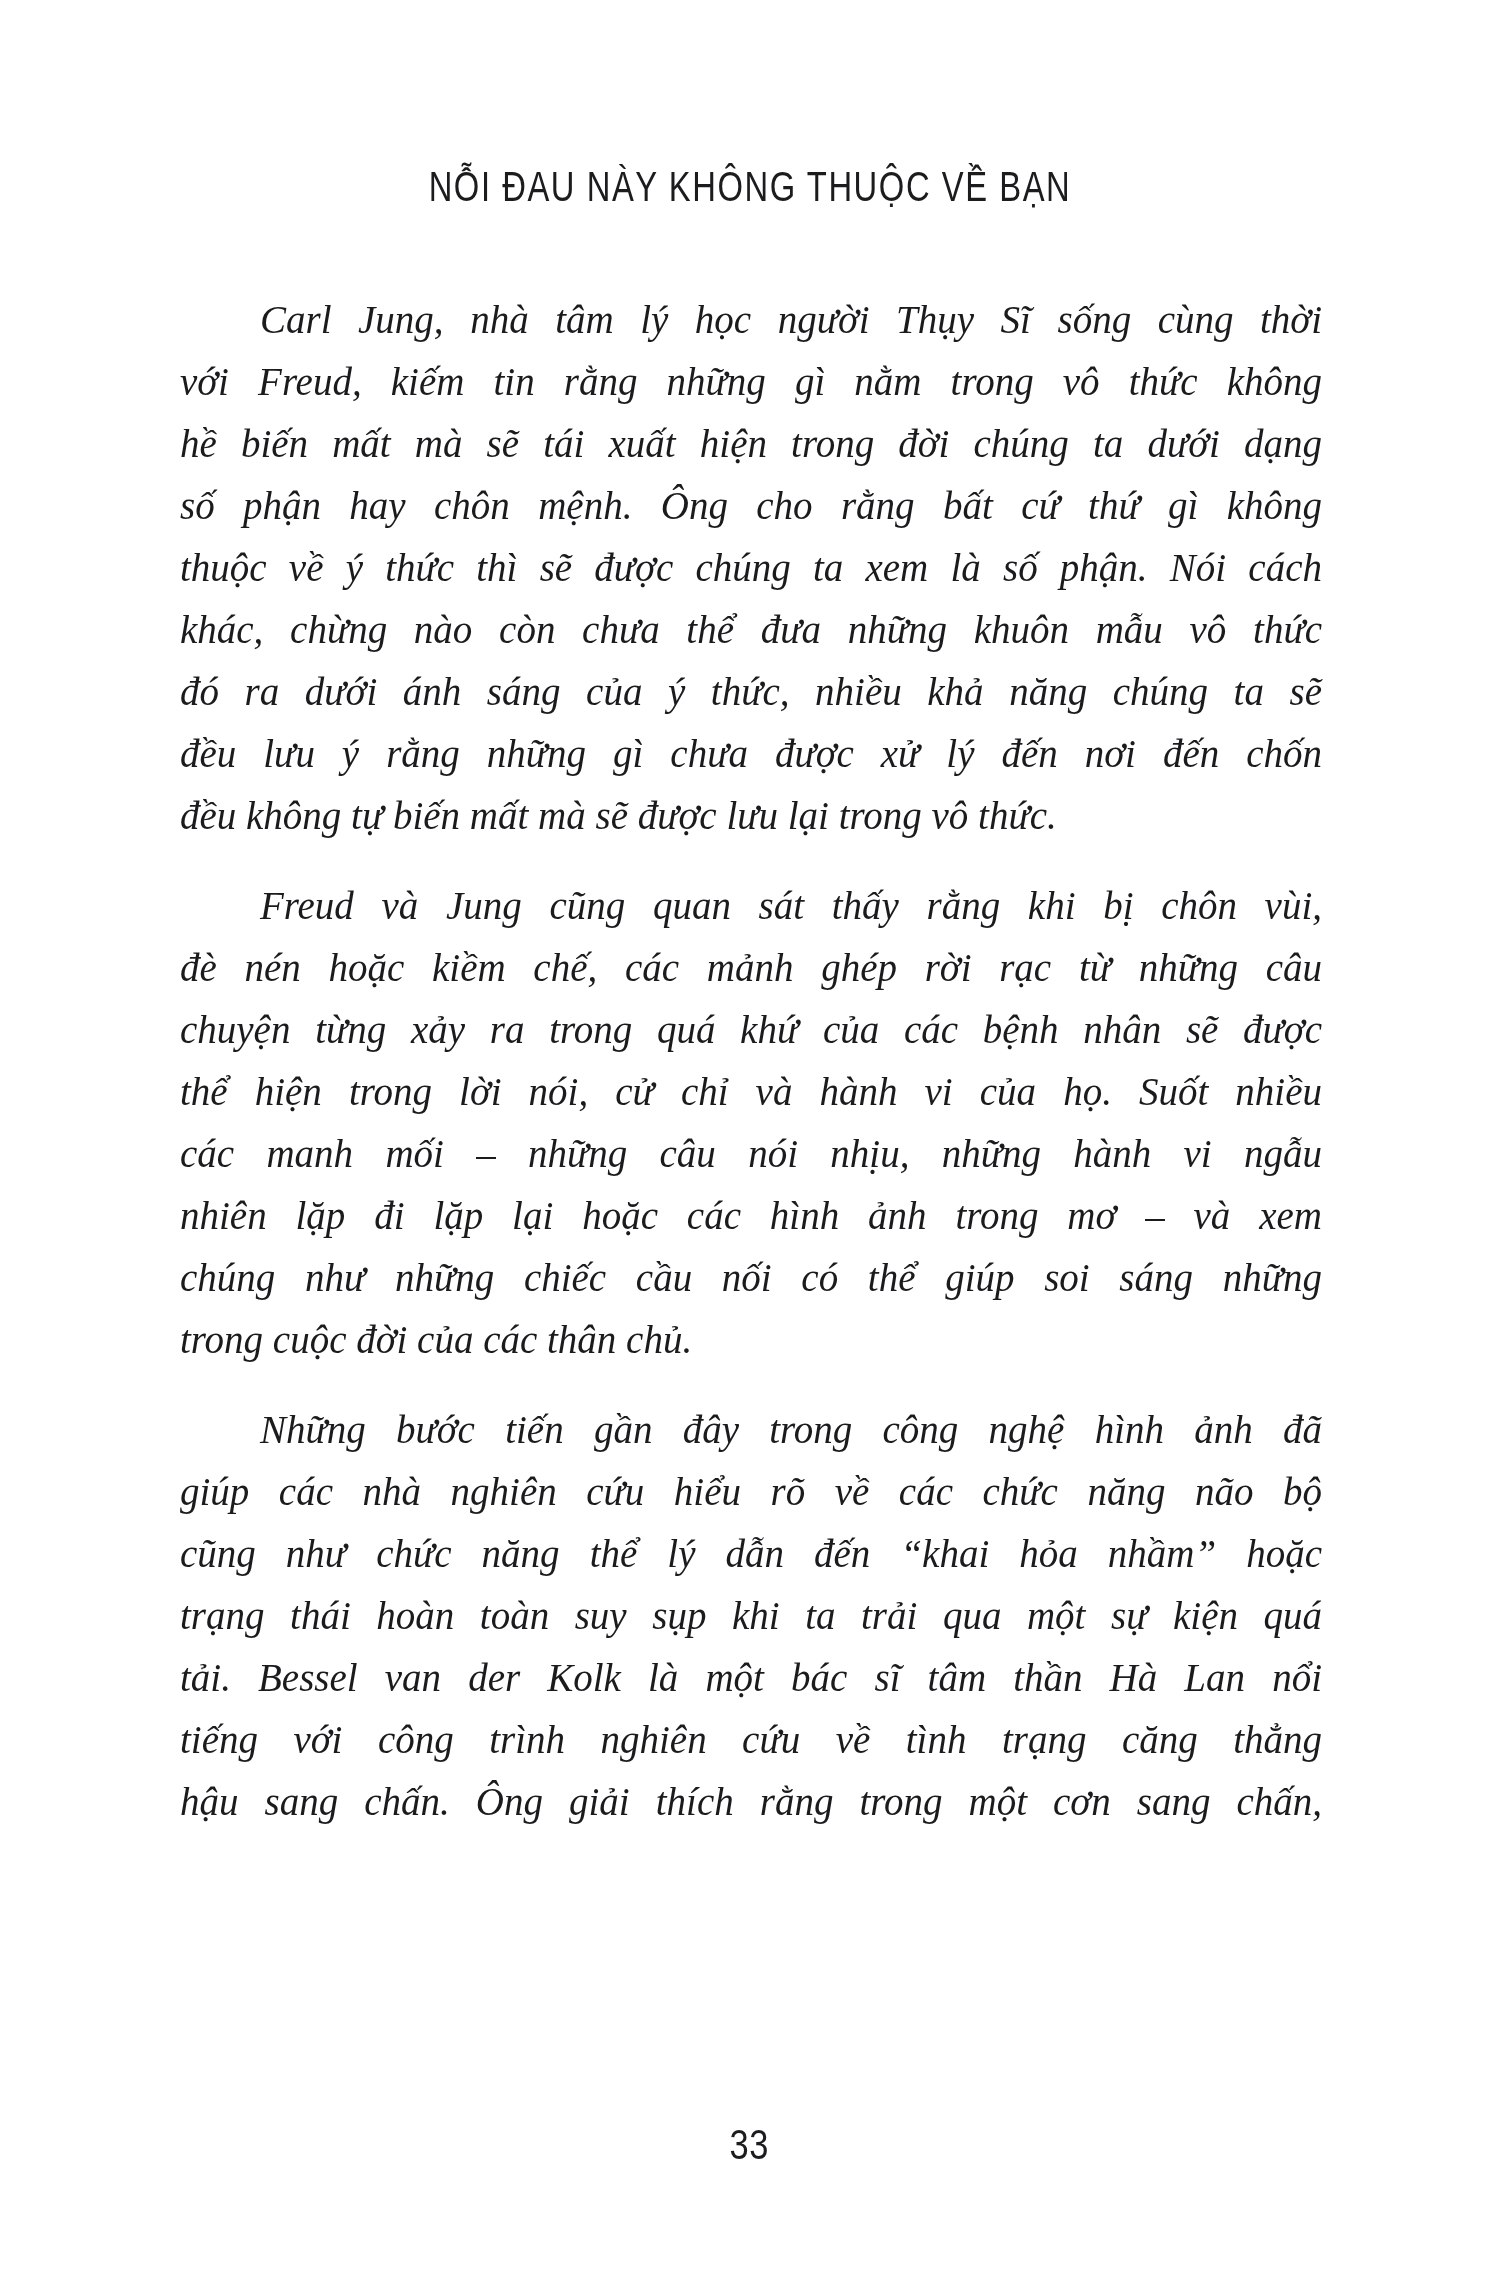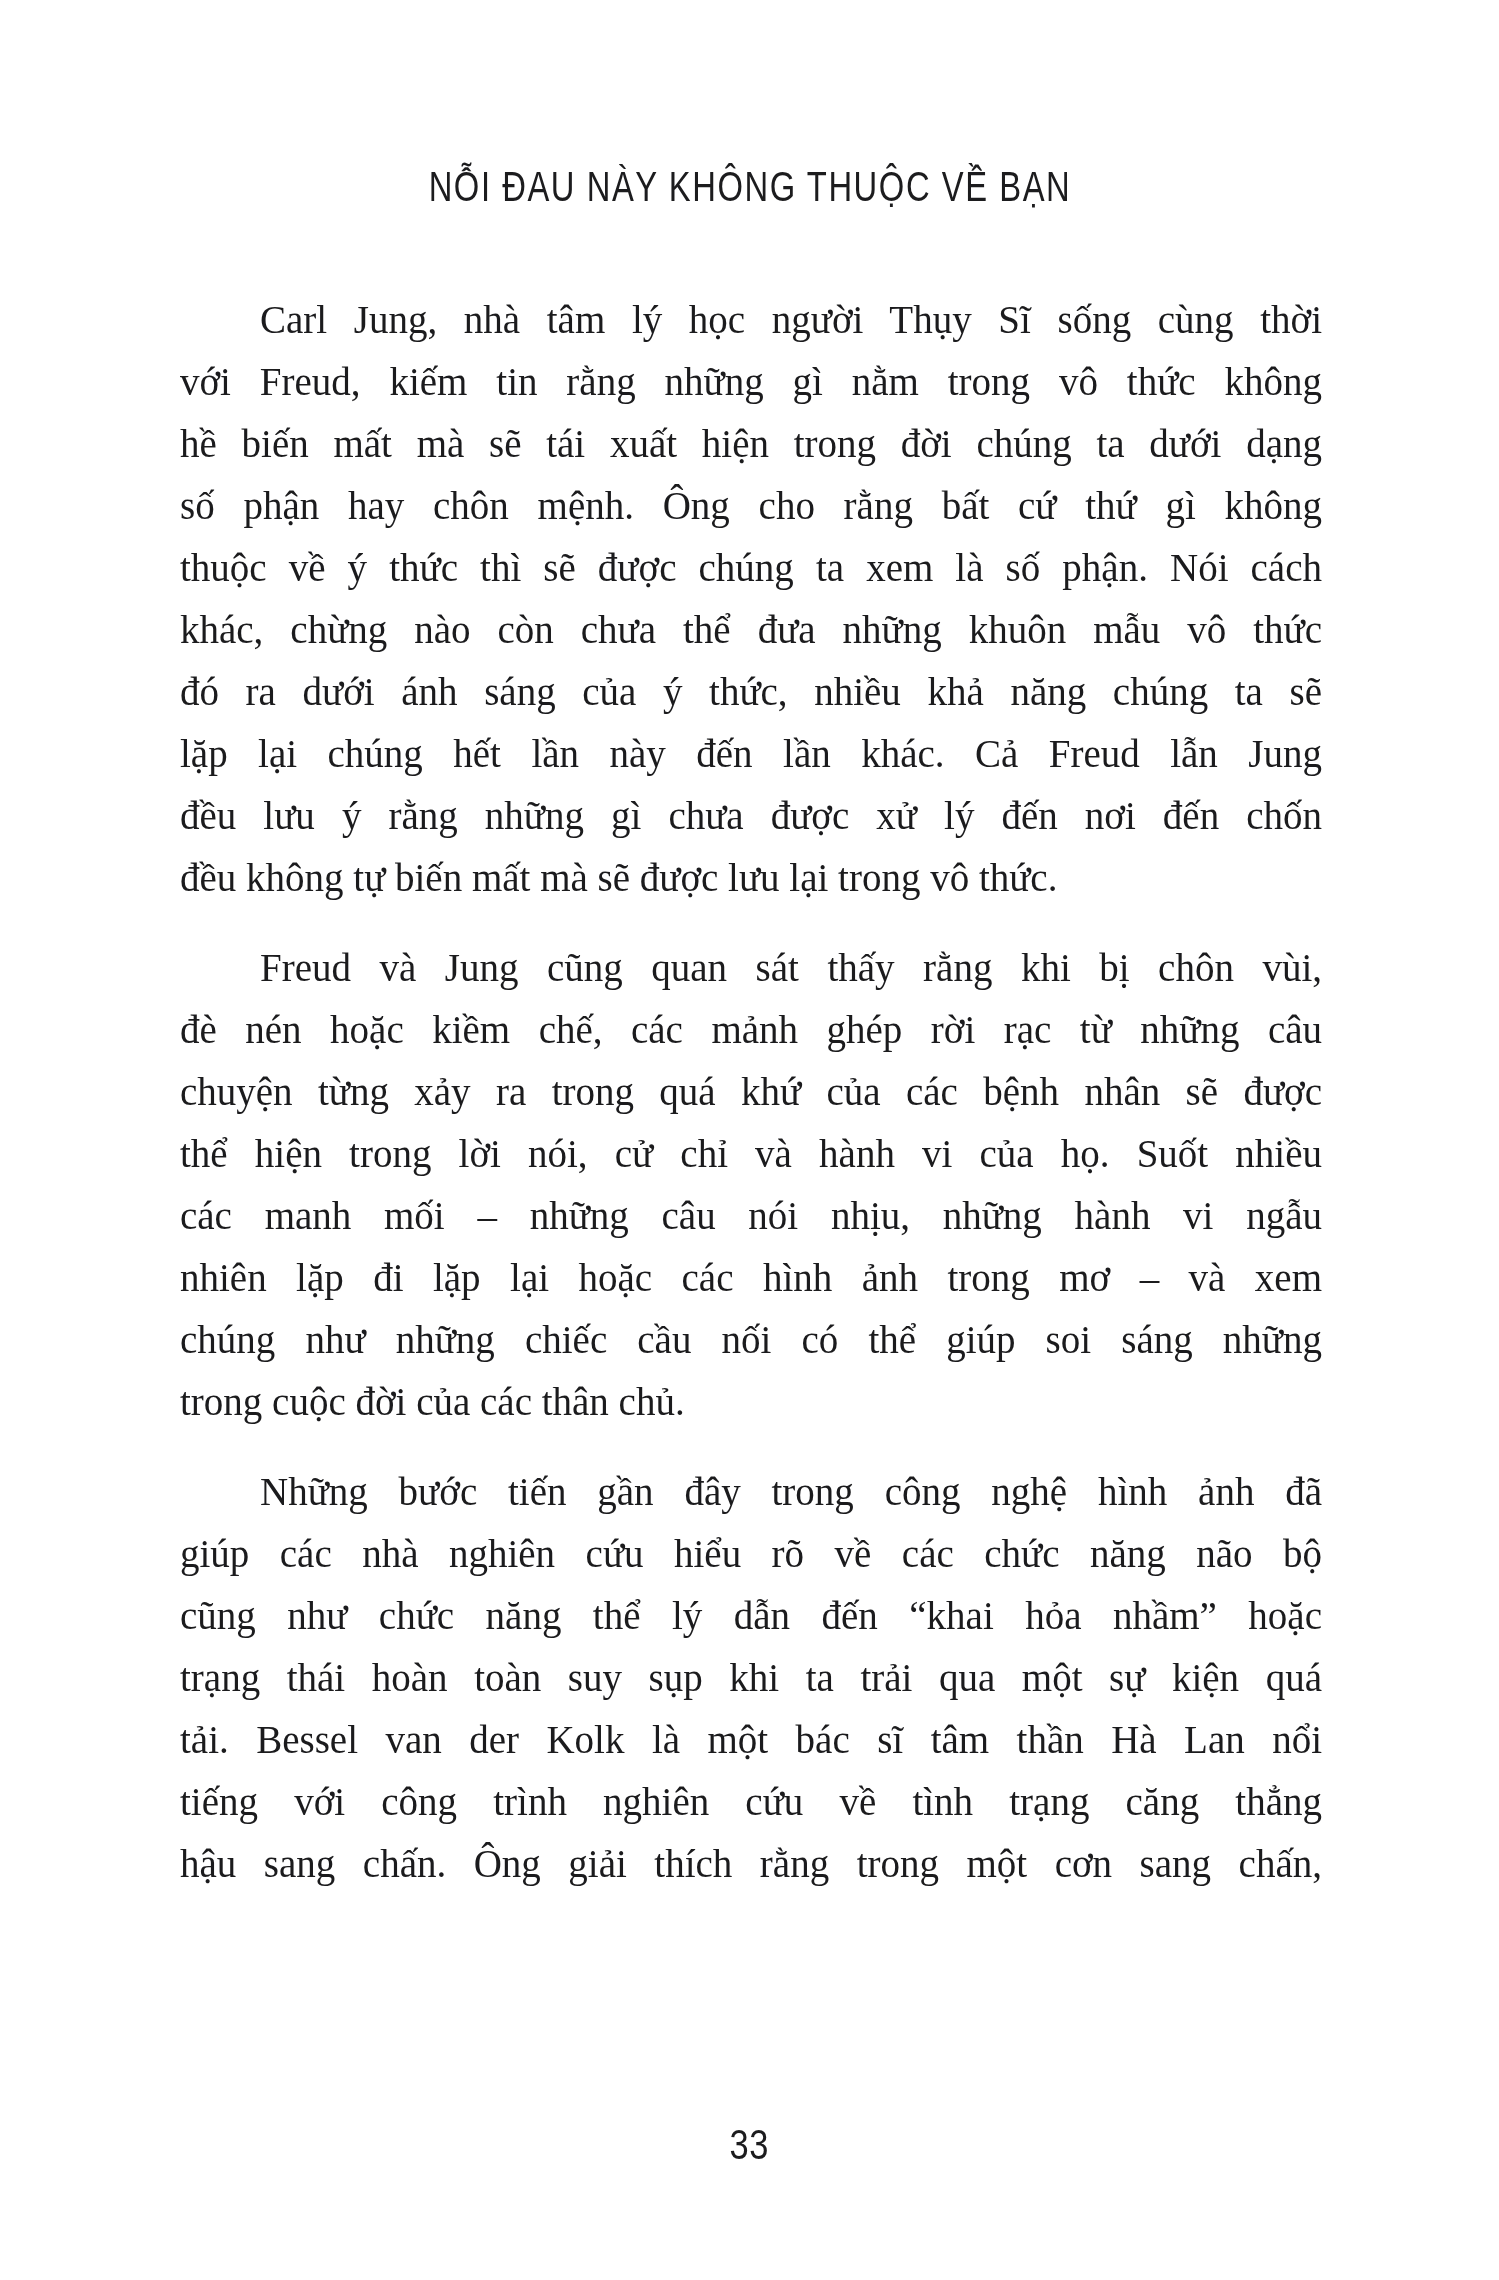--- a/index.html
+++ b/index.html
@@ -37,20 +37,21 @@
   }
   
   .body-text {
     position: absolute;
     left: 180px;
     top: 289px;
     width: 1142px;
     font-size: 39px;
     line-height: 62px;
     color: #1b1b1d;
+    font-style: italic;
   }
   .paragraph {
     margin: 0 0 28px 0;
   }
   .paragraph:last-child { margin-bottom: 0; }
   .line {
     text-align: justify;
     text-align-last: justify;
   }
   .line.left {
@@ -90,21 +91,20 @@
 
   <div class="body-text" id="body-text">
       <div class="paragraph">
         <div class="line indent">Carl Jung, nhà tâm lý học người Thụy Sĩ sống cùng thời</div>
         <div class="line">với Freud, kiếm tin rằng những gì nằm trong vô thức không</div>
         <div class="line">hề biến mất mà sẽ tái xuất hiện trong đời chúng ta dưới dạng</div>
         <div class="line">số phận hay chôn mệnh. Ông cho rằng bất cứ thứ gì không</div>
         <div class="line">thuộc về ý thức thì sẽ được chúng ta xem là số phận. Nói cách</div>
         <div class="line">khác, chừng nào còn chưa thể đưa những khuôn mẫu vô thức</div>
         <div class="line">đó ra dưới ánh sáng của ý thức, nhiều khả năng chúng ta sẽ</div>
-        <div class="line">lặp lại chúng hết lần này đến lần khác. Cả Freud lẫn Jung</div>
         <div class="line">đều lưu ý rằng những gì chưa được xử lý đến nơi đến chốn</div>
         <div class="line left">đều không tự biến mất mà sẽ được lưu lại trong vô thức.</div>
       </div>
       <div class="paragraph">
         <div class="line indent">Freud và Jung cũng quan sát thấy rằng khi bị chôn vùi,</div>
         <div class="line">đè nén hoặc kiềm chế, các mảnh ghép rời rạc từ những câu</div>
         <div class="line">chuyện từng xảy ra trong quá khứ của các bệnh nhân sẽ được</div>
         <div class="line">thể hiện trong lời nói, cử chỉ và hành vi của họ. Suốt nhiều</div>
         <div class="line">các manh mối – những câu nói nhịu, những hành vi ngẫu</div>
         <div class="line">nhiên lặp đi lặp lại hoặc các hình ảnh trong mơ – và xem</div>

